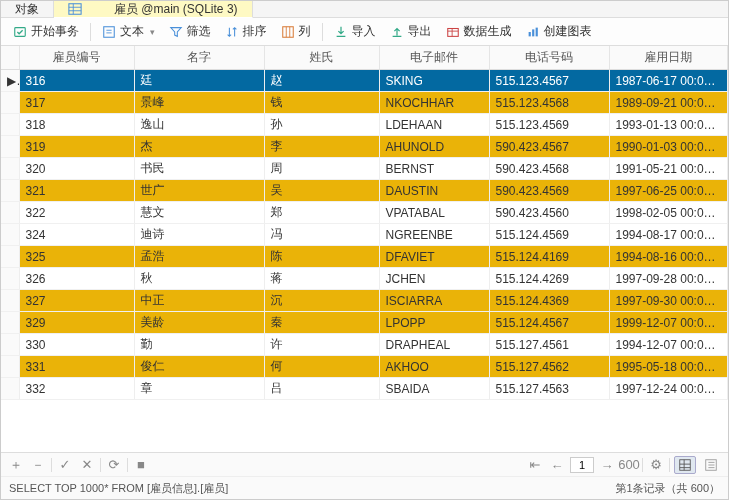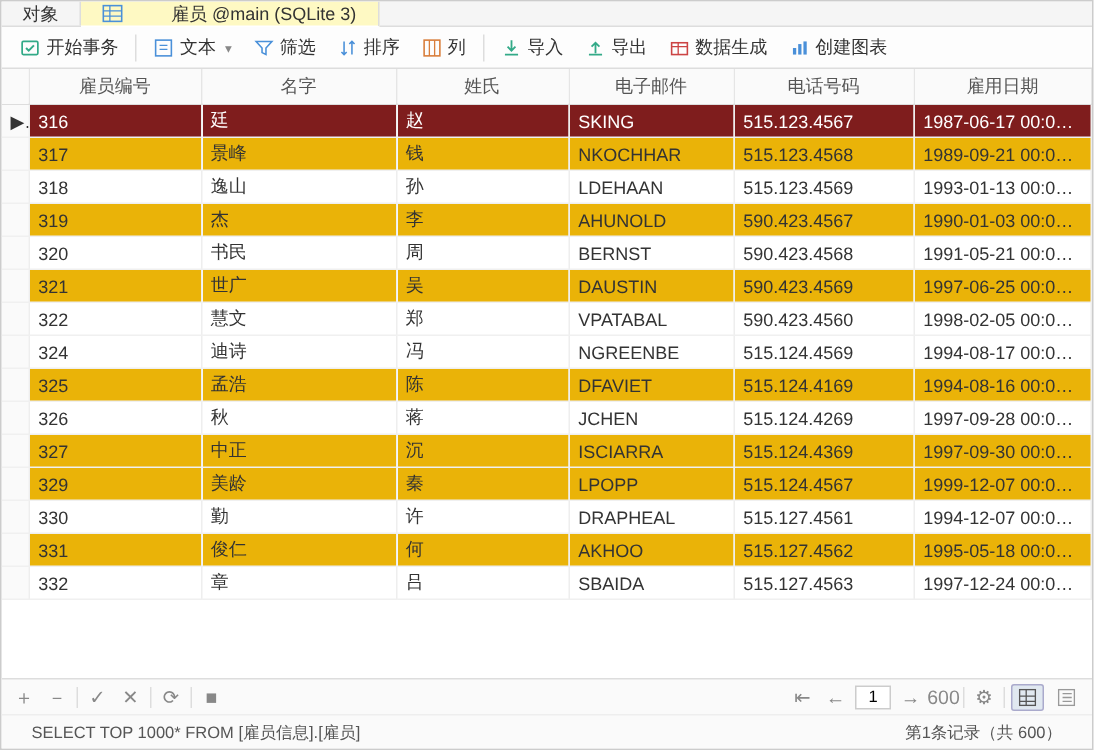--- a/index.html
+++ b/index.html
@@ -10,31 +10,31 @@
 .tab .icon { width: 14px; height: 14px; display: inline-flex; align-items: center; justify-content: center; }
 .toolbar { display: flex; align-items: center; padding: 3px 6px; border-bottom: 1px solid #ddd; gap: 2px; height: 28px; background: #fdfdfd; }
 .tbtn { display: flex; align-items: center; gap: 4px; padding: 3px 6px; border-radius: 3px; cursor: pointer; white-space: nowrap; }
 .tbtn .icon { width: 14px; height: 14px; display: inline-flex; align-items: center; justify-content: center; }
 .sep { width: 1px; height: 18px; background: #ddd; margin: 0 3px; }
 .dd { color: #888; font-size: 9px; margin-left: 2px; }
 .grid { flex: 1; overflow: auto; position: relative; }
 table { border-collapse: collapse; width: 100%; table-layout: fixed; }
 th { text-align: center; font-weight: normal; background: #fafafa; border-right: 1px solid #e5e5e5; border-bottom: 1px solid #ddd; padding: 3px 6px; height: 22px; position: sticky; top: 0; color: #555; }
 td { border-right: 1px solid #eee; border-bottom: 1px solid #f0f0f0; padding: 2px 6px; height: 21px; white-space: nowrap; overflow: hidden; text-overflow: ellipsis; }
-tr.sel td { background: #7f1d1d; color: #fff; }
+tr.sel td { background: #0369a1; color: #fff; }
 tr.sel td:first-child { background: #fafafa; color: #333; }
 tr.alt td { background: #eab308; }
 .rowhdr { width: 18px; background: #fafafa !important; text-align: center; color: #666; }
 .footer { border-top: 1px solid #ddd; background: #fafafa; }
 .frow { display: flex; align-items: center; height: 24px; padding: 0 6px; gap: 6px; }
 .frow1 { border-bottom: 1px solid #eee; justify-content: space-between; }
 .ficon { width: 18px; height: 18px; display: flex; align-items: center; justify-content: center; color: #888; cursor: pointer; font-size: 13px; }
 .fsep { width: 1px; height: 14px; background: #ddd; }
 .pageinput { width: 24px; text-align: center; border: 1px solid #ccc; height: 16px; font-size: 11px; }
-.status { display: flex; justify-content: space-between; padding: 3px 20px; font-size: 11px; color: #555; height: 22px; align-items: center; }
+.status { display: flex; justify-content: space-between; padding: 3px 8px; font-size: 11px; color: #555; height: 22px; align-items: center; }
 .icon svg { width: 14px; height: 14px; }
 .viewbtn { width: 22px; height: 18px; display: flex; align-items: center; justify-content: center; cursor: pointer; }
 .viewbtn.active { background: #e0e8f0; border: 1px solid #aac; border-radius: 2px; }
 </style>
 </head>
 <body>
 
 <div class="tabs">
   <div class="tab">
     <span>对象</span>

